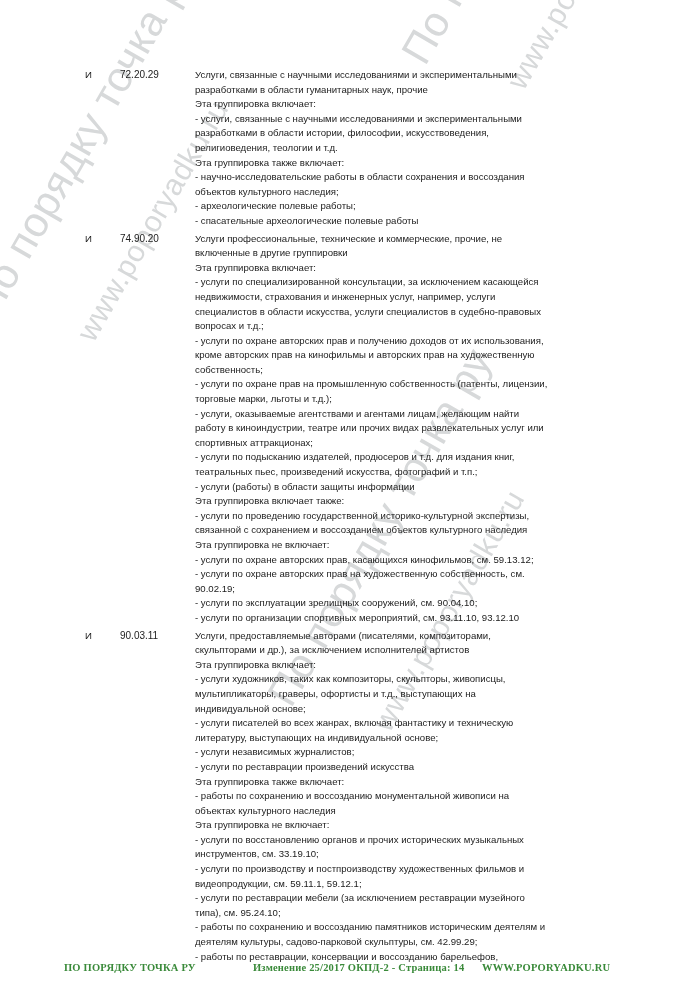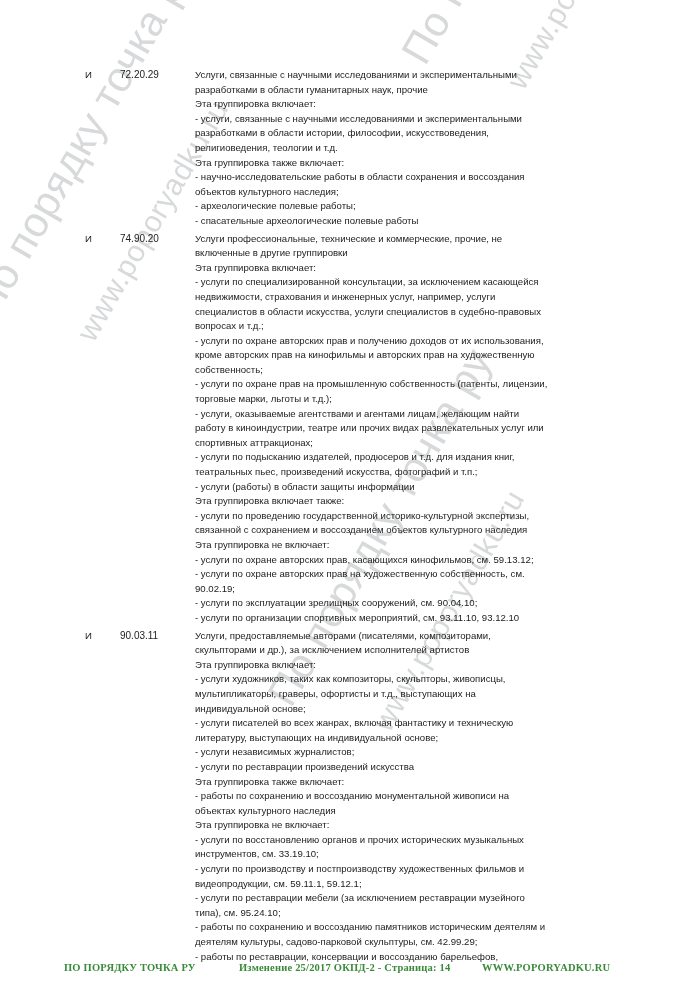--- a/index.html
+++ b/index.html
@@ -135,21 +135,21 @@
     font-size: 10.5px;
     color: #3a8a3a;
     letter-spacing: 0.2px;
   }
   .footer-left {
     position: absolute;
     left: 64px;
   }
   .footer-center {
     position: absolute;
-    left: 239px;
+    left: 253px;
   }
   .footer-right {
     position: absolute;
     left: 482px;
   }
 </style>
 </head>
 <body>
 
 <div class="page">

